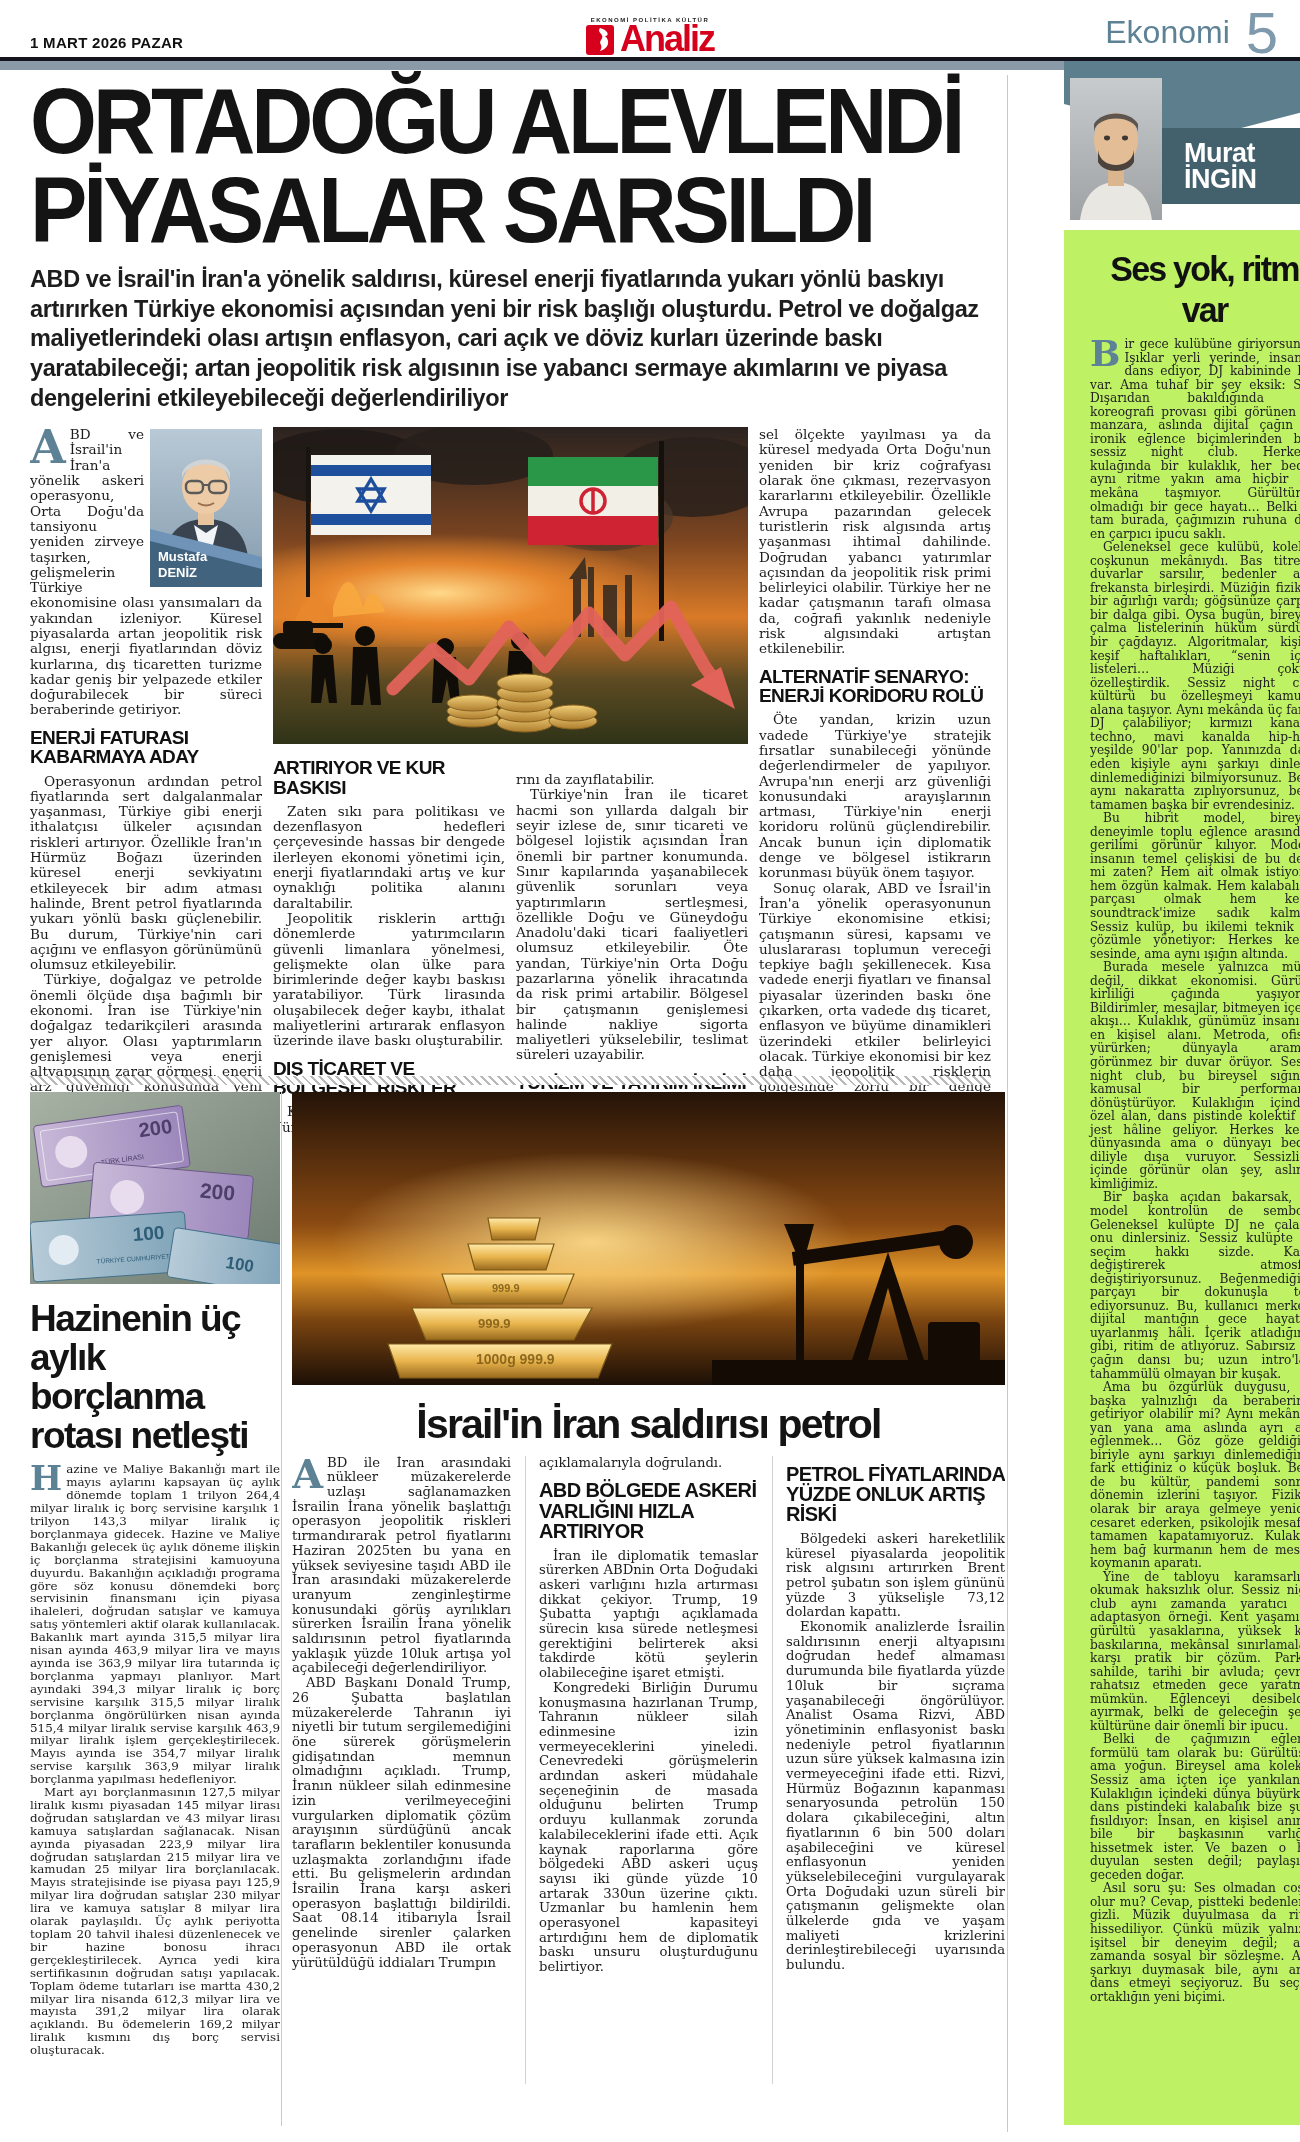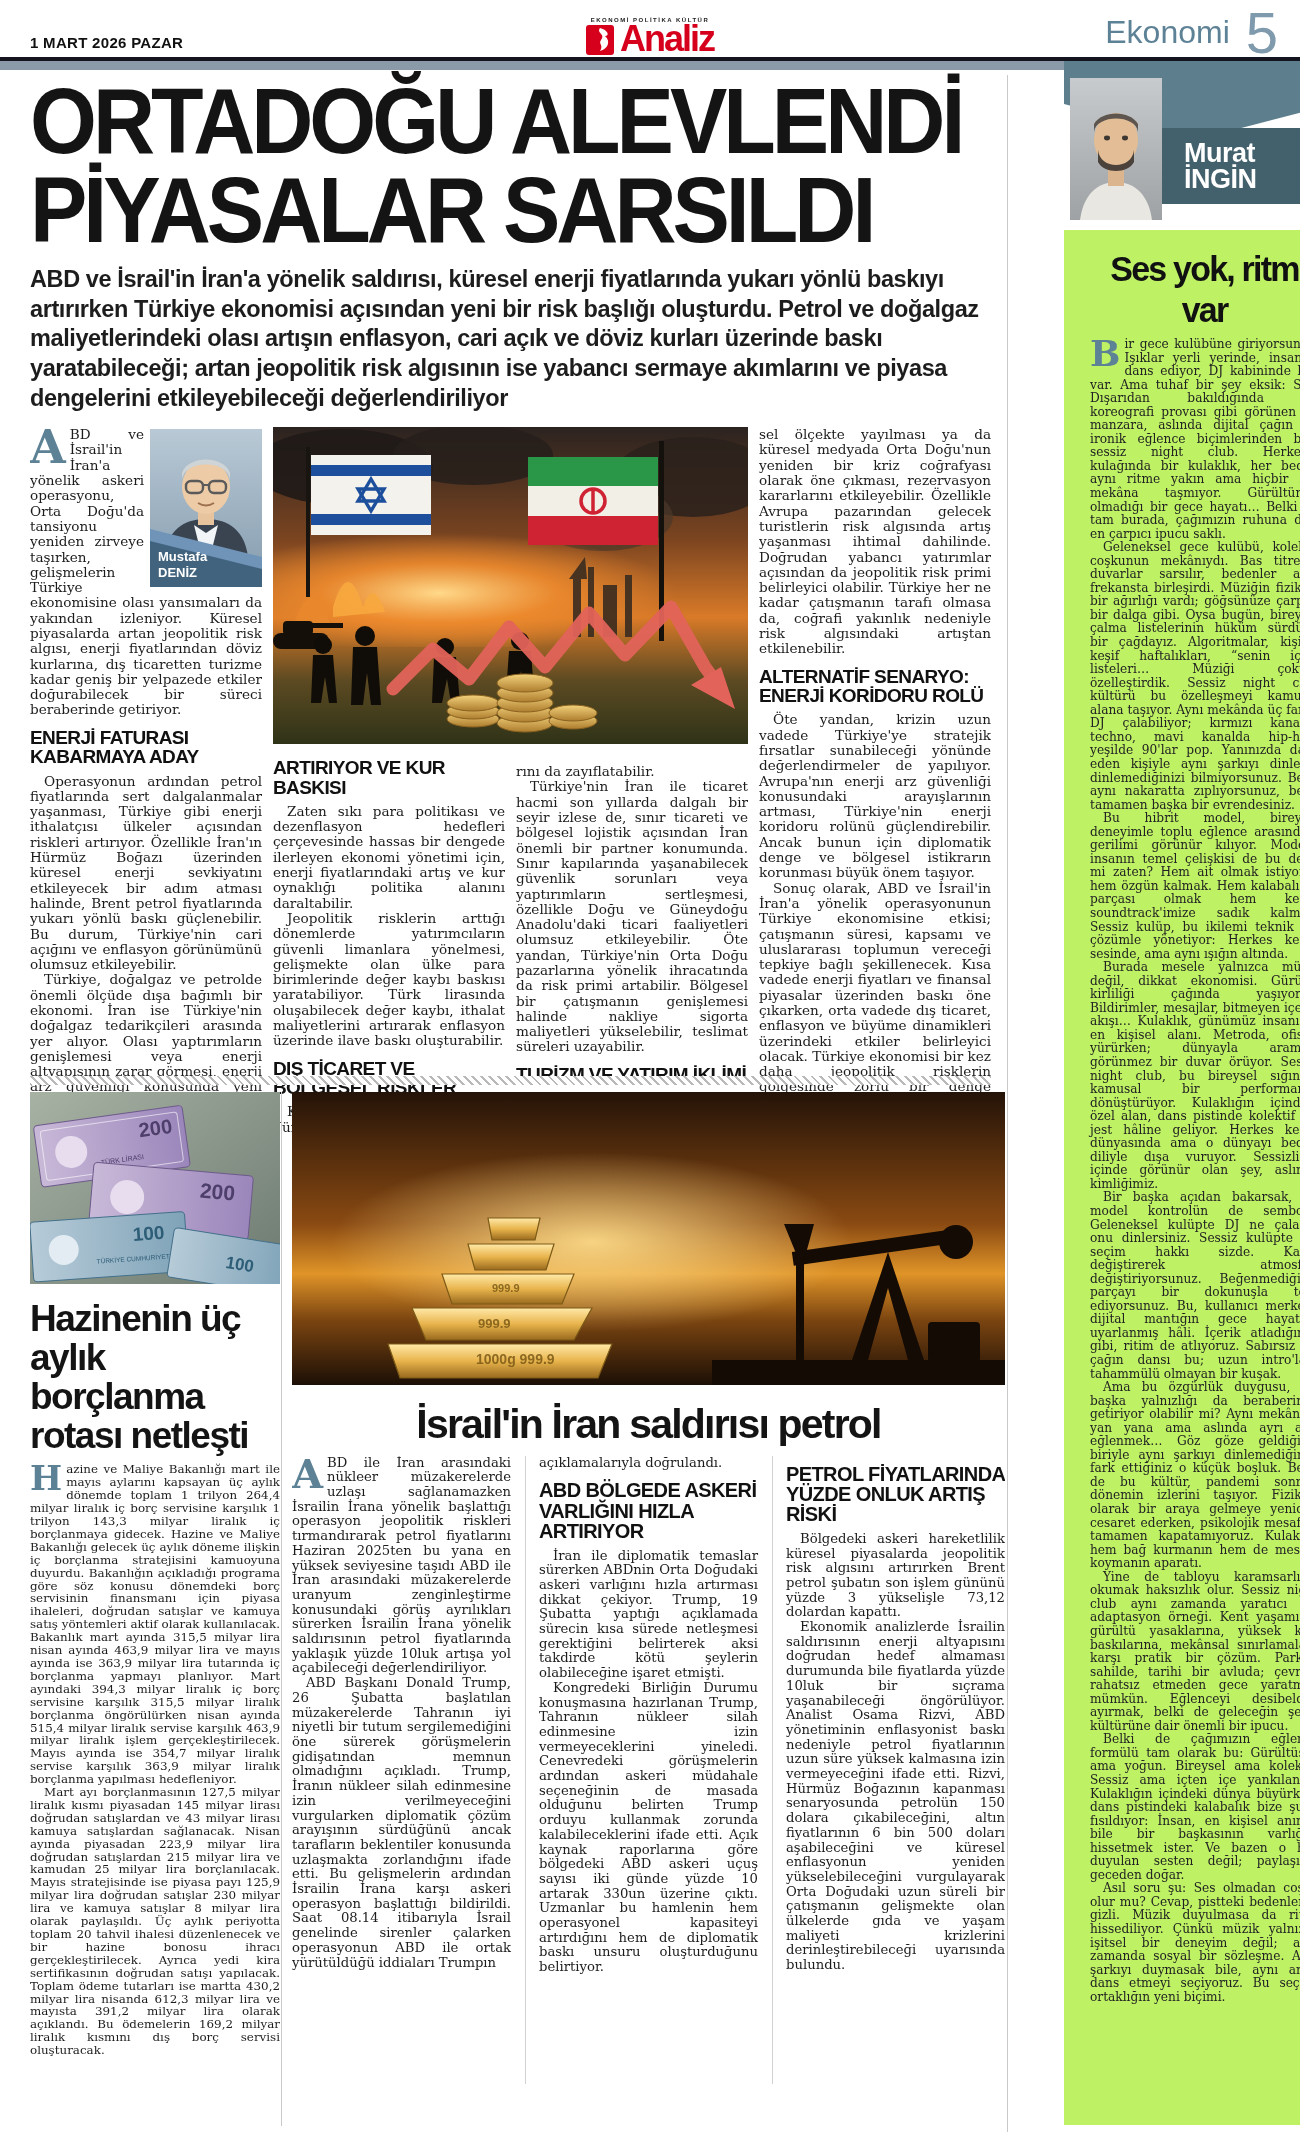--- a/index.html
+++ b/index.html
@@ -255,21 +255,21 @@
         </svg>
         <div class="midcols bodytxt">
           <div>
             <h3 class="xhead" style="margin-top:2px">ARTIRIYOR VE KUR BASKISI</h3>
             <p class="indent">Zaten sıkı para politikası ve dezenflasyon hedefleri çerçevesinde hassas bir dengede ilerleyen ekonomi yönetimi için, enerji fiyatlarındaki artış ve kur oynaklığı politika alanını daraltabilir.</p>
             <p class="indent">Jeopolitik risklerin arttığı dönemlerde yatırımcıların güvenli limanlara yönelmesi, gelişmekte olan ülke para birimlerinde değer kaybı baskısı yaratabiliyor. Türk lirasında oluşabilecek değer kaybı, ithalat maliyetlerini artırarak enflasyon üzerinde ilave baskı oluşturabilir.</p>
             <h3 class="xhead">DIŞ TİCARET VE BÖLGESEL RİSKLER</h3>
             <p class="indent">Küresel risk iştahındaki düşüş, Türkiye'ye yönelik portföy akımla-</p>
           </div>
           <div>
-            <p style="margin-top:8px">rını da zayıflatabilir.</p>
+            <p style="margin-top:16px">rını da zayıflatabilir.</p>
             <p class="indent">Türkiye'nin İran ile ticaret hacmi son yıllarda dalgalı bir seyir izlese de, sınır ticareti ve bölgesel lojistik açısından İran önemli bir partner konumunda. Sınır kapılarında yaşanabilecek güvenlik sorunları veya yaptırımların sertleşmesi, özellikle Doğu ve Güneydoğu Anadolu'daki ticari faaliyetleri olumsuz etkileyebilir. Öte yandan, Türkiye'nin Orta Doğu pazarlarına yönelik ihracatında da risk primi artabilir. Bölgesel bir çatışmanın genişlemesi halinde nakliye sigorta maliyetleri yükselebilir, teslimat süreleri uzayabilir.</p>
             <h3 class="xhead">TURİZM VE YATIRIM İKLİMİ</h3>
             <p class="indent">Türkiye'nin turizm gelirleri açısından istikrar ve güven algısı kritik önemde. Çatışmanın bölge-</p>
           </div>
         </div>
       </div>
 
       <div class="col4 bodytxt">
         <p>sel ölçekte yayılması ya da küresel medyada Orta Doğu'nun yeniden bir kriz coğrafyası olarak öne çıkması, rezervasyon kararlarını etkileyebilir. Özellikle Avrupa pazarından gelecek turistlerin risk algısında artış yaşanması ihtimal dahilinde. Doğrudan yabancı yatırımlar açısından da jeopolitik risk primi belirleyici olabilir. Türkiye her ne kadar çatışmanın tarafı olmasa da, coğrafi yakınlık nedeniyle risk algısındaki artıştan etkilenebilir.</p>
         <h3 class="xhead">ALTERNATİF SENARYO: ENERJİ KORİDORU ROLÜ</h3>

